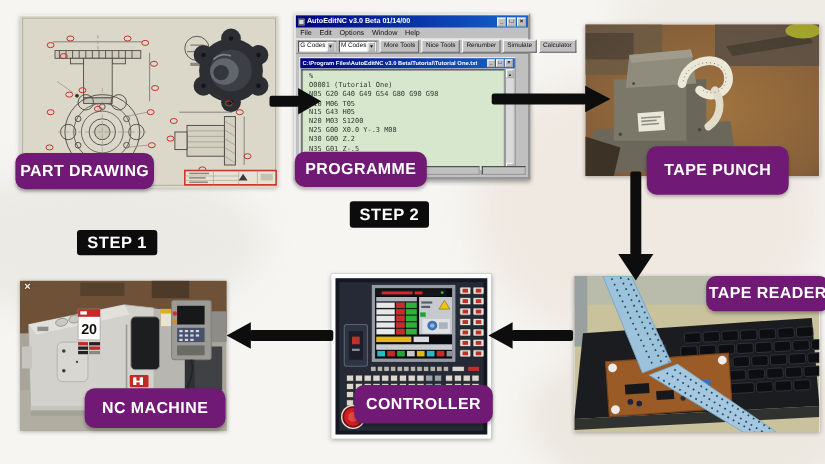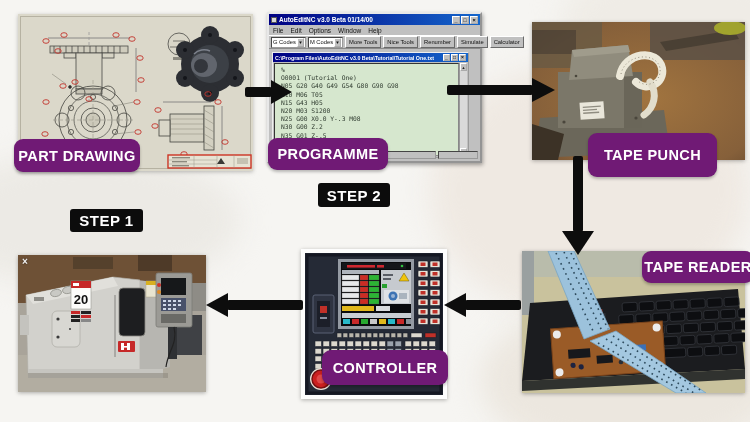--- a/index.html
+++ b/index.html
@@ -622,20 +622,21 @@
   </div>
   <span class="ncclose">×</span>
 
   <div class="pill" style="left:14px;top:139px;width:126px;height:33px;">PART DRAWING</div>
   <div class="step" style="left:70px;top:169px;width:73px;height:23px;margin-top:40px;">STEP 1</div>
   <div class="pill" style="left:268px;top:138px;width:120px;height:32px;">PROGRAMME</div>
   <div class="step" style="left:318px;top:183px;width:72px;height:24px;">STEP 2</div>
   <div class="pill" style="left:588px;top:133px;width:129px;height:44px;">TAPE PUNCH</div>
   <div class="pill" style="left:642px;top:251px;width:112px;height:32px;">TAPE READER</div>
   <div class="pill" style="left:322px;top:350px;width:126px;height:35px;">CONTROLLER</div>
+  <div class="pill" style="left:77px;top:353px;width:128px;height:36px;">NC MACHINE</div>
 
   <svg id="arrows" width="750" height="422" viewBox="0 0 750 422">
     <g fill="#0d0d0d">
       <g>
         <rect x="245" y="87" width="27" height="10" rx="2"></rect>
         <polygon points="271,80 292,92 271,104"></polygon>
       </g>
       <g>
         <rect x="447" y="85" width="86" height="10" rx="2"></rect>
         <polygon points="532,78 555,90 532,102"></polygon>

